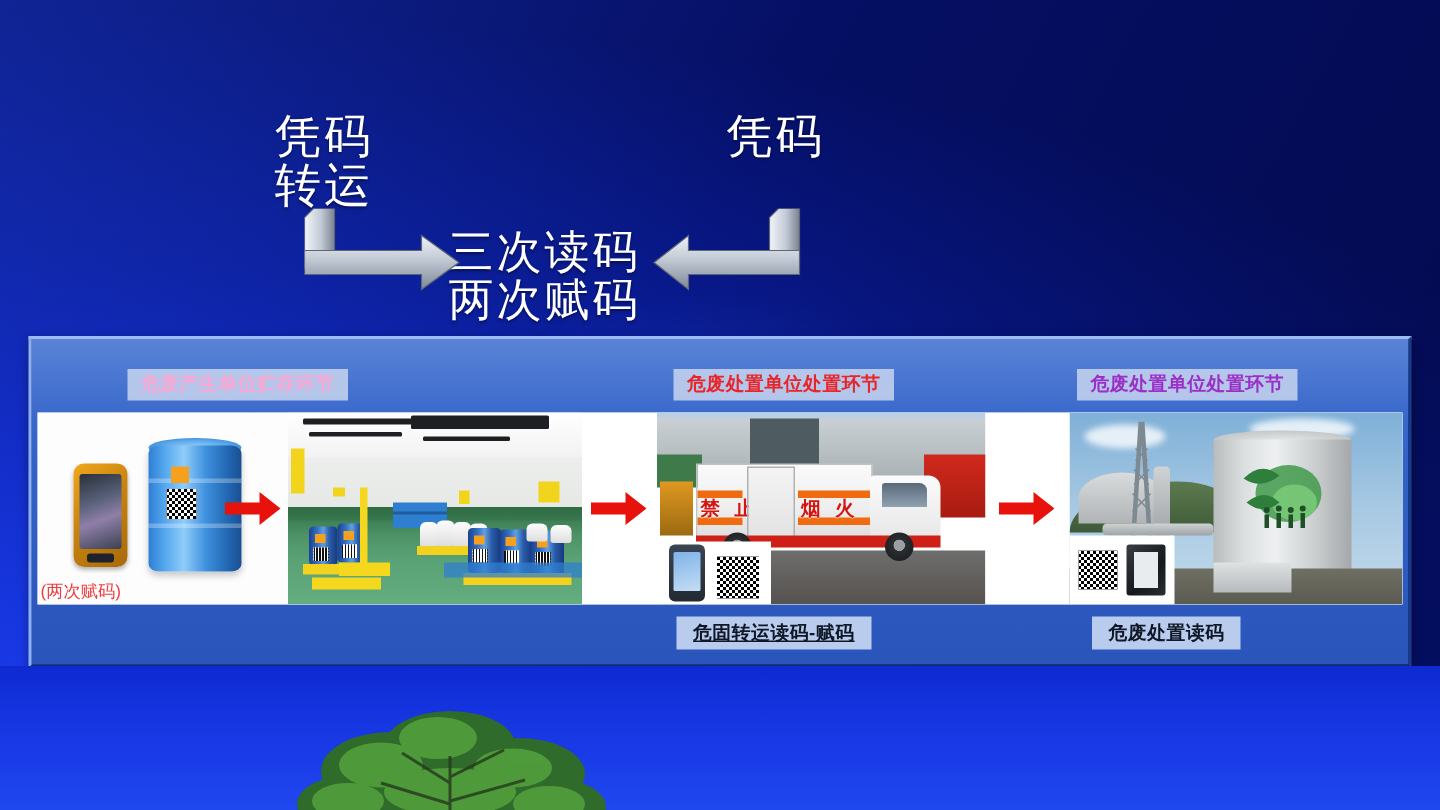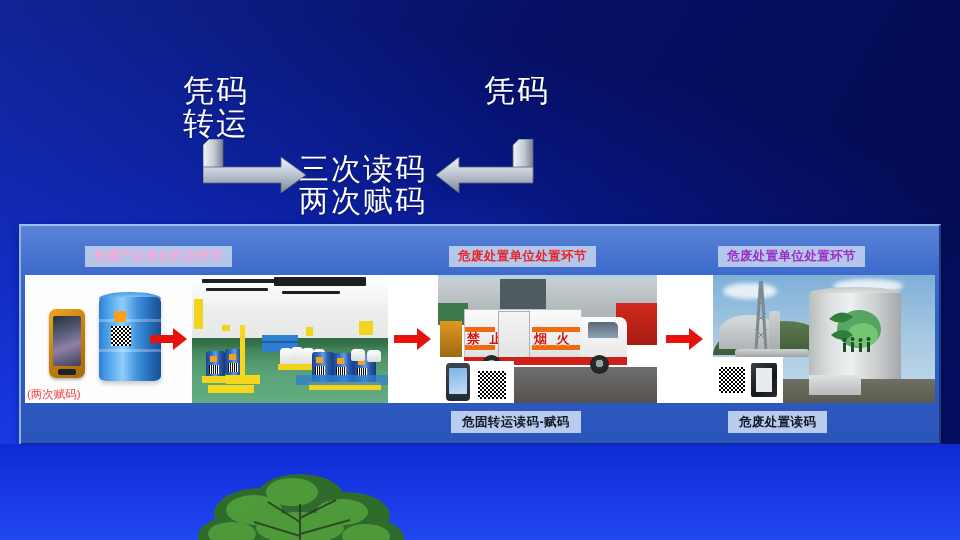--- a/index.html
+++ b/index.html
@@ -210,21 +210,21 @@
                      background:#e9ecef; }
 
   
   .cap {
     position:absolute; height:22px; line-height:22px;
     background:rgba(198,214,241,.92);
     color:#101828; font-size:12.5px; font-weight:bold; letter-spacing:.4px;
     text-align:center; white-space:nowrap; padding:0 11px;
   }
   #cap-1 { left:92px;  top:411px; }
-  #cap-2 { left:451px; top:411px; }
+  #cap-2 { left:451px; top:411px;text-decoration:underline; }
   #cap-3 { left:728px; top:411px; }
 
   .note {
     position:absolute; left:27px; top:387px;
     color:#f03c3c; font-size:11.5px; white-space:nowrap;
   }
 </style>
 </head>
 <body>
 

